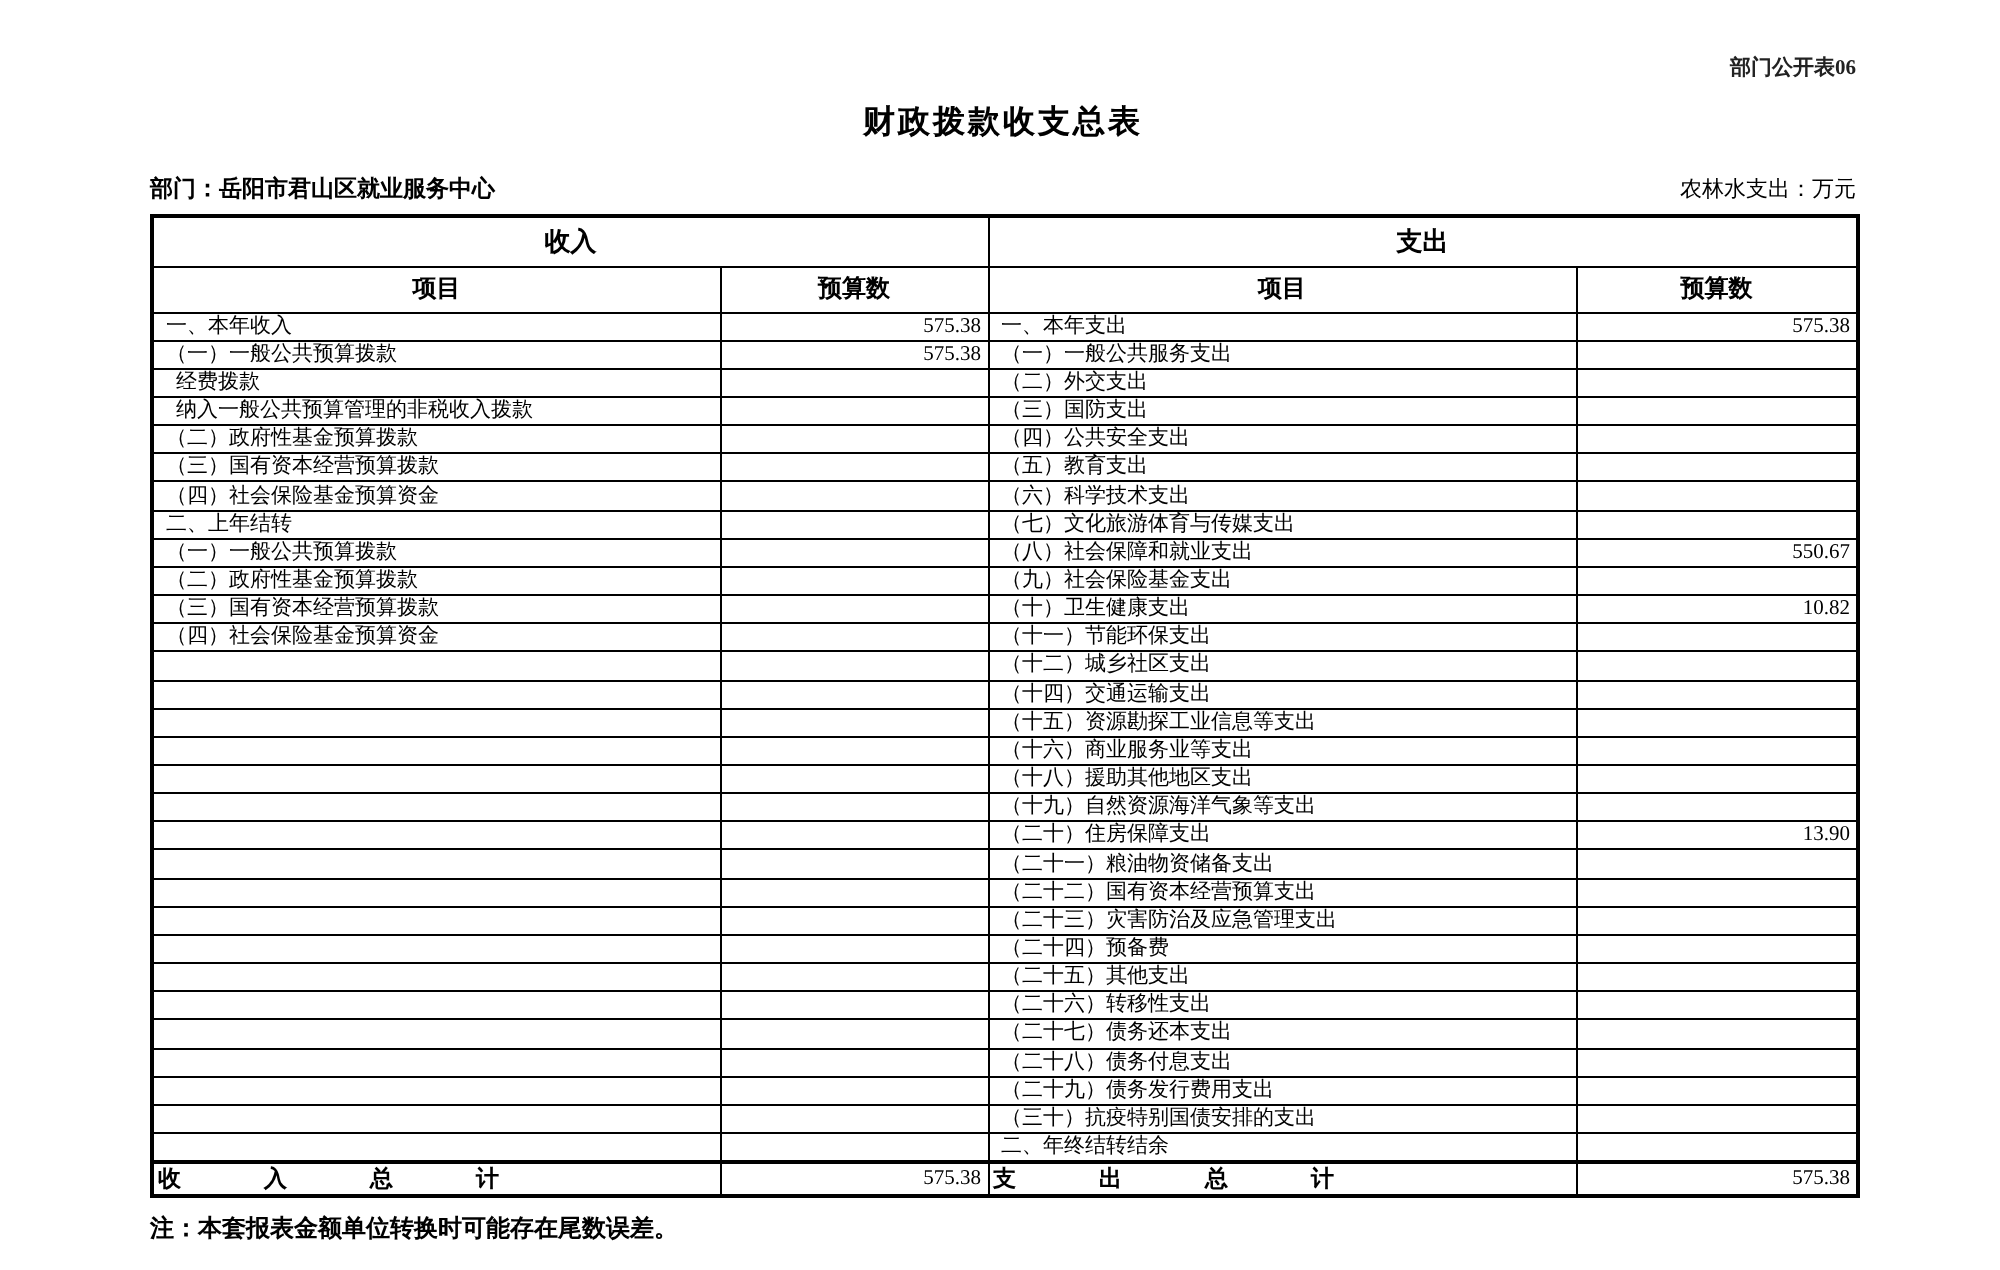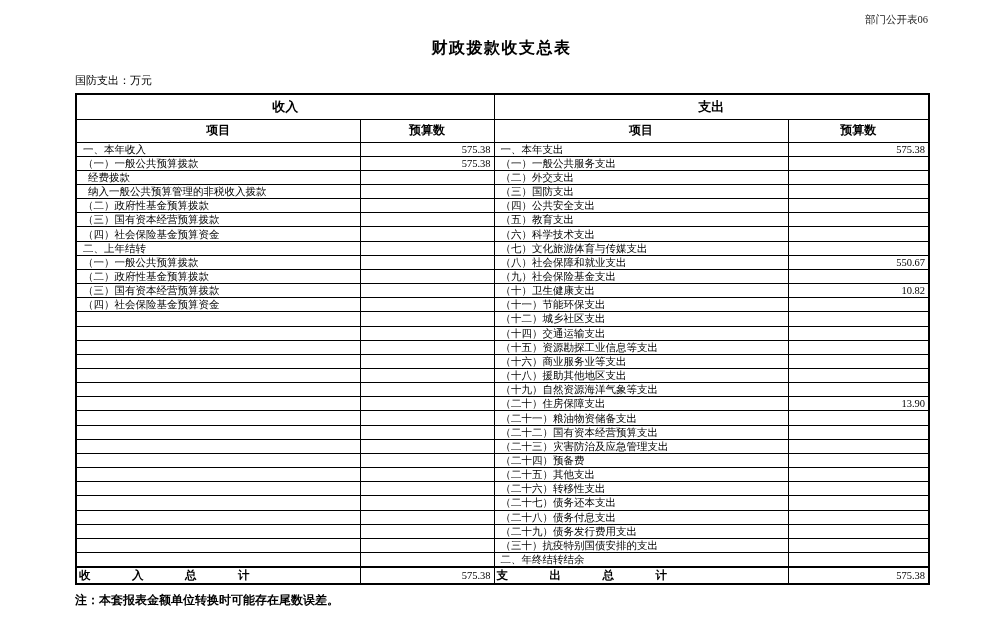--- a/index.html
+++ b/index.html
@@ -4,22 +4,22 @@
 <style>
   * { box-sizing: border-box; margin: 0; padding: 0; }
   html, body { background: #ffffff; }
   body {
     width: 1000px; height: 635px; overflow: hidden; position: relative;
     font-family: "Liberation Serif", "DejaVu Serif", serif;
     color: #000;
   }
   .sheet { position: absolute; left: 75px; top: 0; width: 853px; }
   .doc-label {
-    text-align: right; font-size: 10.5px; font-weight: normal;
-    padding-top: 13px; color: #222;
+    text-align: right; font-size: 10.5px; font-weight: bold;
+    padding-top: 27px; color: #222;
   }
   .title {
     text-align: center; font-size: 16px; font-weight: bold;
     letter-spacing: 1.5px; margin-top: 10px; line-height: 22px;
   }
   .meta-row {
     display: flex; justify-content: space-between; align-items: flex-end;
     margin-top: 13px; height: 16px;
   }
   .dept { font-size: 11.5px; font-weight: bold; }
@@ -48,21 +48,22 @@
   tr.total-row td.num { font-size: 10.5px; font-weight: normal; }
   .note { font-size: 12px; font-weight: bold; margin-top: 7px; }
 </style>
 </head>
 <body>
 
 <div class="sheet">
   <div class="doc-label">部门公开表06</div>
   <div class="title">财政拨款收支总表</div>
   <div class="meta-row">
-    <span class="unit">国防支出：万元</span>
+    <span class="dept">部门：岳阳市君山区就业服务中心</span>
+    <span class="unit">农林水支出：万元</span>
   </div>
   <table class="main">
     <colgroup>
       <col style="width:284px">
         <col style="width:134px">
         <col style="width:294px">
         <col style="width:141px">
     </colgroup>
     <thead>
       <tr class="h1">

